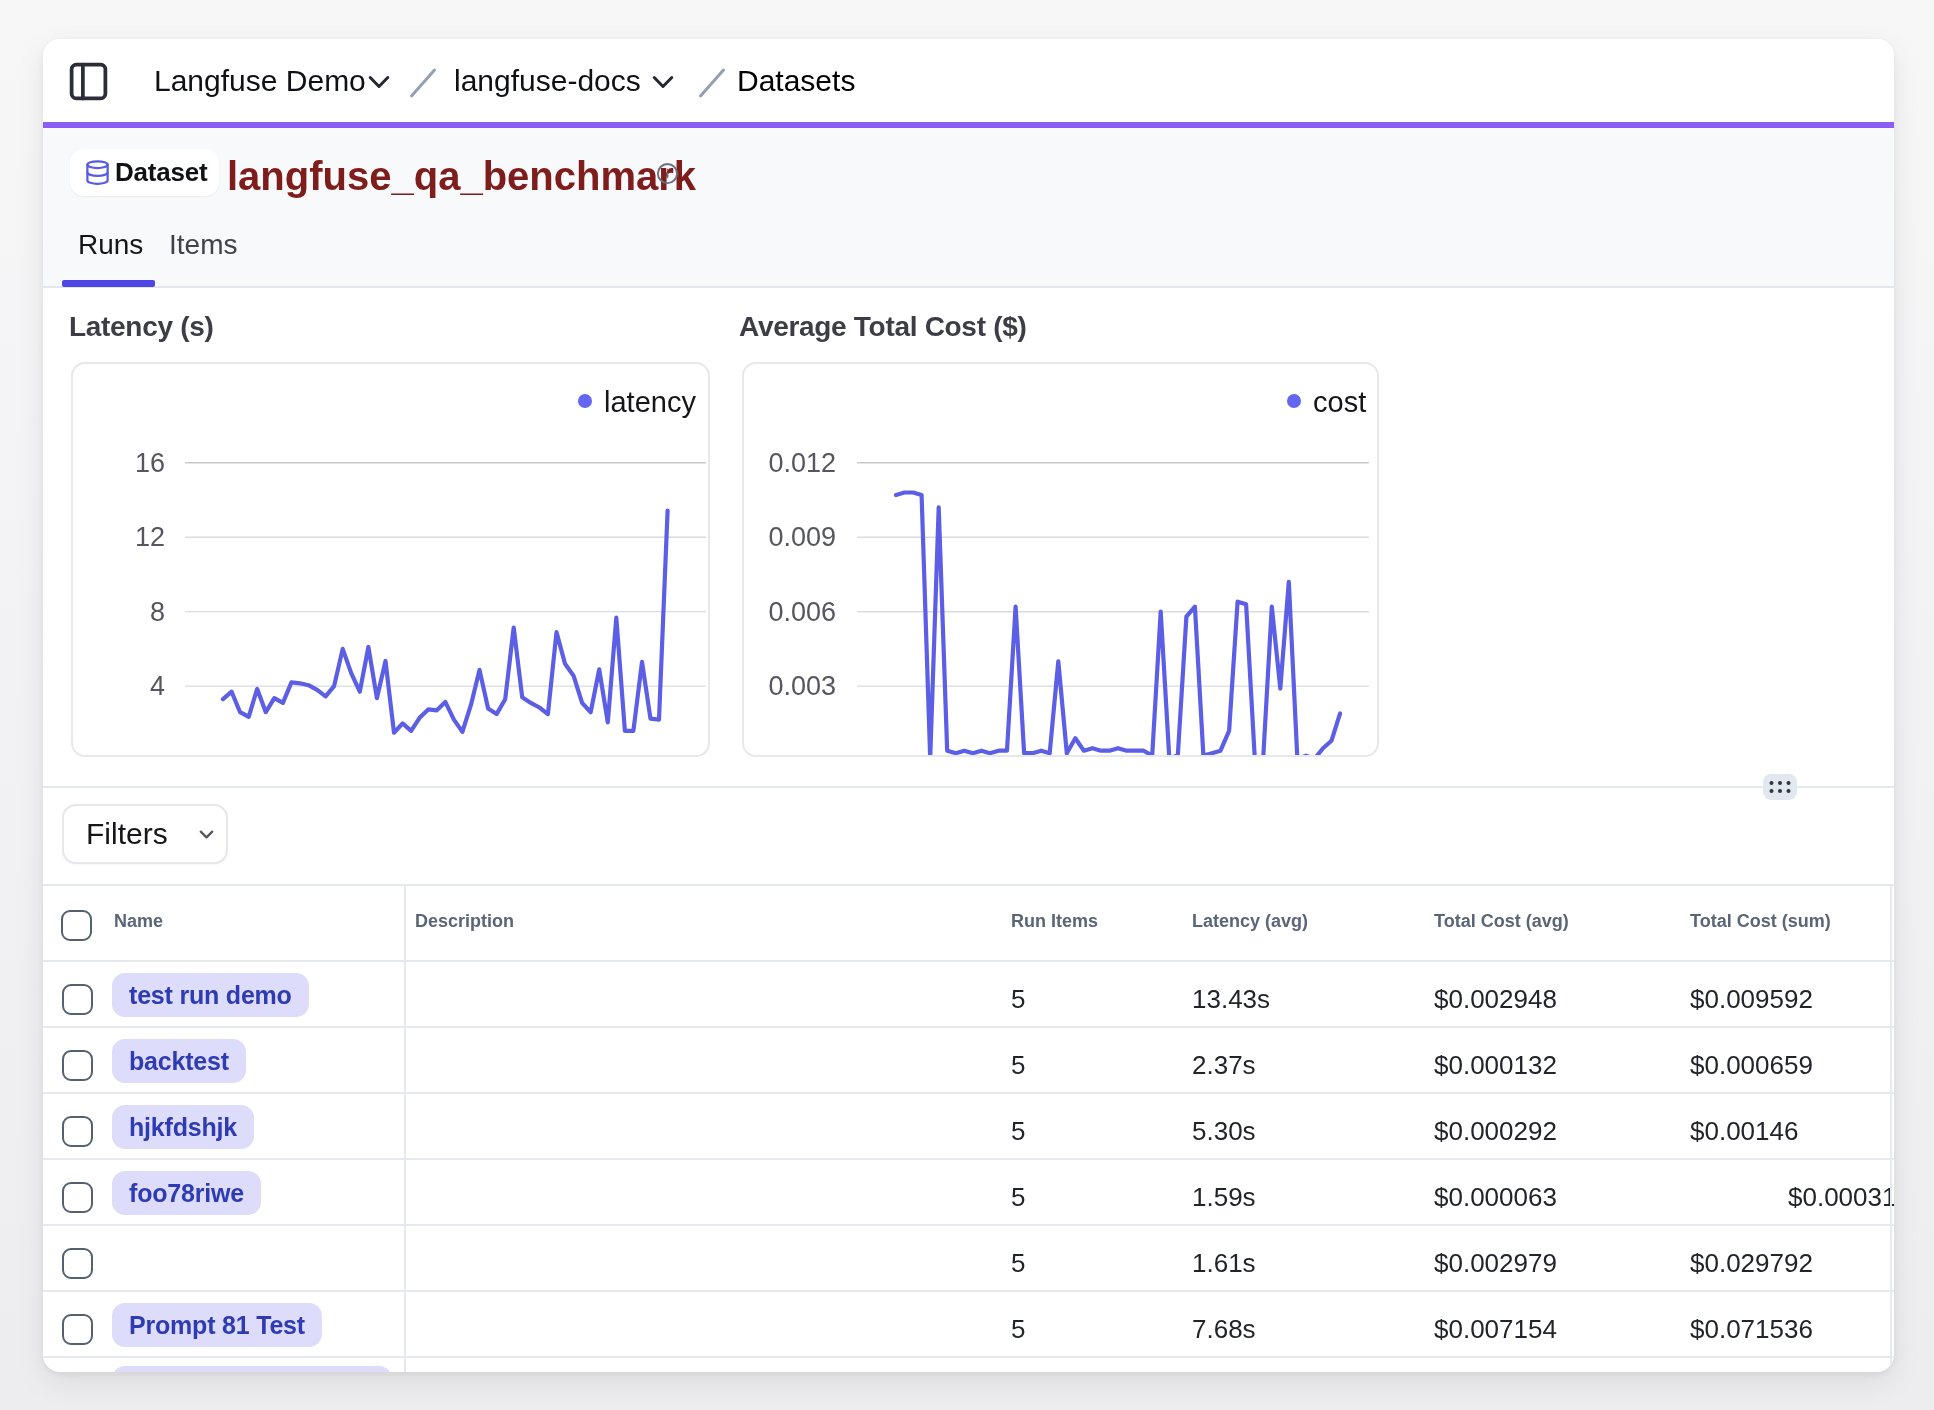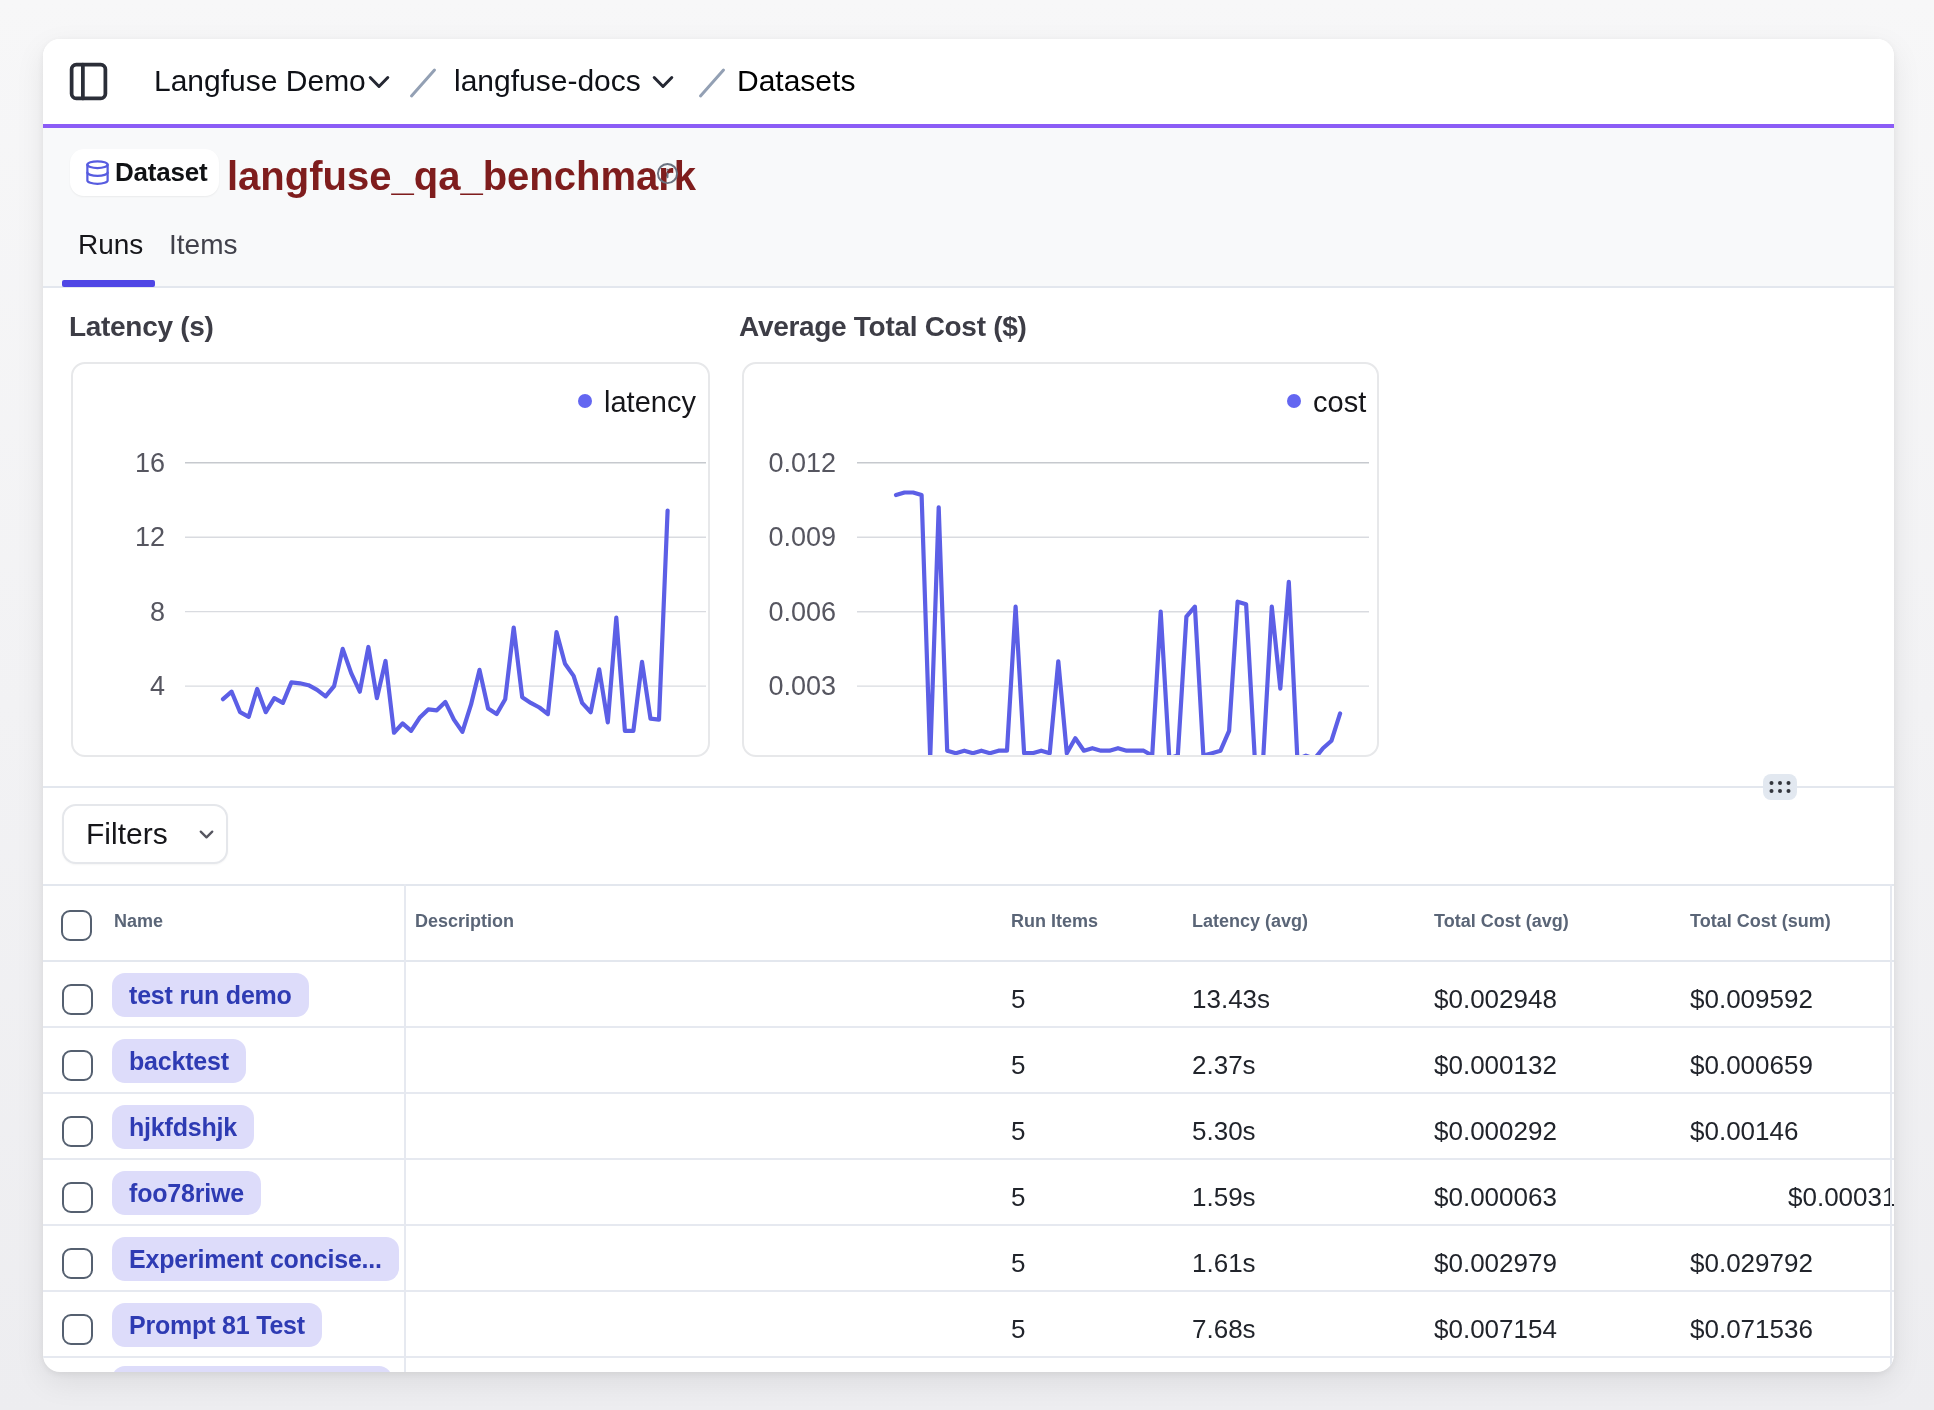--- a/index.html
+++ b/index.html
@@ -1,21 +1,21 @@
 <!DOCTYPE html>
 <html><head><meta charset="utf-8">
 <style>
 * { margin:0; padding:0; box-sizing:border-box; }
 html,body { width:1934px; height:1410px; font-family:"Liberation Sans", sans-serif; }
 body { background:linear-gradient(180deg,#f7f7f8 0%,#ededf0 100%); position:relative; }
 .card { position:absolute; left:43px; top:39px; width:1851px; height:1333px; background:#fff; border-radius:17px;
   box-shadow:0 2px 6px rgba(0,0,0,.06), 0 10px 30px rgba(0,0,0,.08); overflow:hidden; }
 .inner { position:absolute; left:-3px; top:-9px; width:1854px; height:1342px; }
 .abs { position:absolute; }
-.topbar { position:absolute; left:0; top:0; width:100%; height:98px; border-bottom:4px solid #8b5cf6; background:#fff; }
+.topbar { position:absolute; left:0; top:0; width:100%; height:98px; border-bottom:6px solid #8b5cf6; background:#fff; }
 .crumb { font-size:30px; font-weight:500; color:#0f1117; }
 .crumb.gray { color:#000000; font-weight:400; }
 .midband { position:absolute; left:0; top:98px; width:100%; height:160px; background:#f8f9fa; border-bottom:2px solid #e3e7ee; }
 .badge-dataset { position:absolute; left:30px; top:118px; width:149px; height:47px; background:#fff; border-radius:14px;
   box-shadow:0 1px 2px rgba(0,0,0,.06); display:flex; align-items:center; padding-left:14px; }
 .badge-dataset span { font-size:26px; font-weight:700; color:#101215; margin-left:4px; letter-spacing:-0.2px; }
 .dstitle { position:absolute; font-size:40px; font-weight:700; color:#7f1d1d; letter-spacing:0; }
 .tab { position:absolute; font-size:28px; font-weight:500; }
 .secTitle { position:absolute; font-size:28px; font-weight:700; color:#3d3d46; letter-spacing:-0.3px; }
 .chartbox { position:absolute; top:332px; height:395px; background:#fff; border:2px solid #e7e8ea; border-radius:14px; }
@@ -165,21 +165,20 @@
   <div class="row" style="top:1130px">
     <div class="cb" style="left:22px;top:22px"></div>
     <div class="rb">foo78riwe</div>
     <div class="cell" style="left:971px">5</div>
     <div class="cell" style="left:1152px">1.59s</div>
     <div class="cell" style="left:1394px">$0.000063</div>
     <div class="cell" style="left:1748px">$0.000315</div>
   </div>
   <div class="row" style="top:1196px">
     <div class="cb" style="left:22px;top:22px"></div>
-    <div class="rb">Experiment concise...</div>
     <div class="cell" style="left:971px">5</div>
     <div class="cell" style="left:1152px">1.61s</div>
     <div class="cell" style="left:1394px">$0.002979</div>
     <div class="cell" style="left:1650px">$0.029792</div>
   </div>
   <div class="row" style="top:1262px">
     <div class="cb" style="left:22px;top:22px"></div>
     <div class="rb">Prompt 81 Test</div>
     <div class="cell" style="left:971px">5</div>
     <div class="cell" style="left:1152px">7.68s</div>

